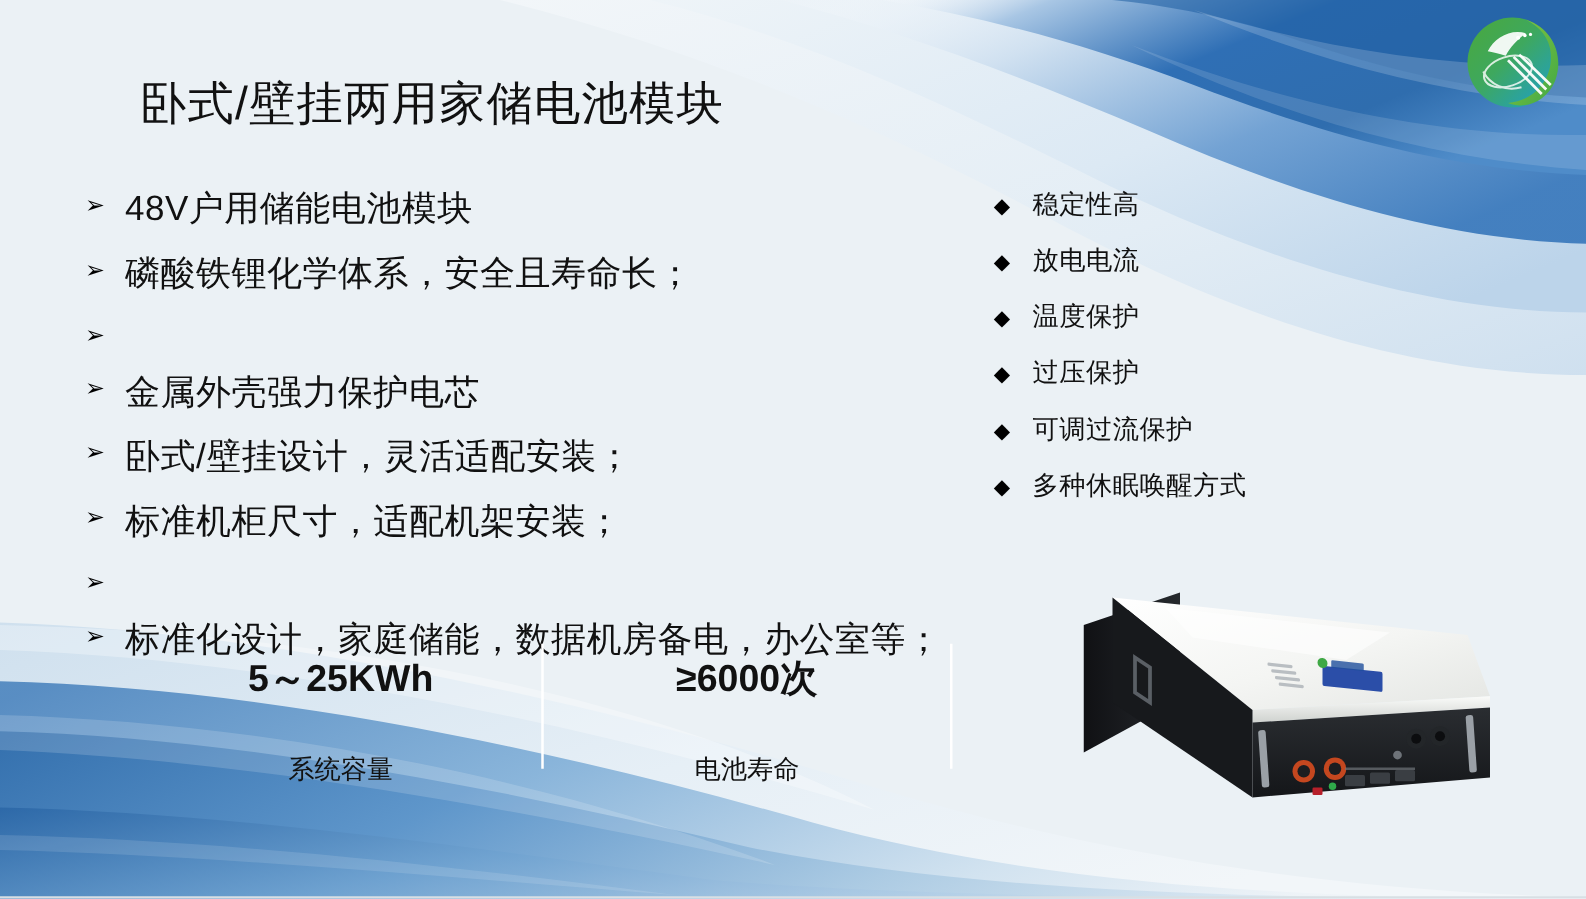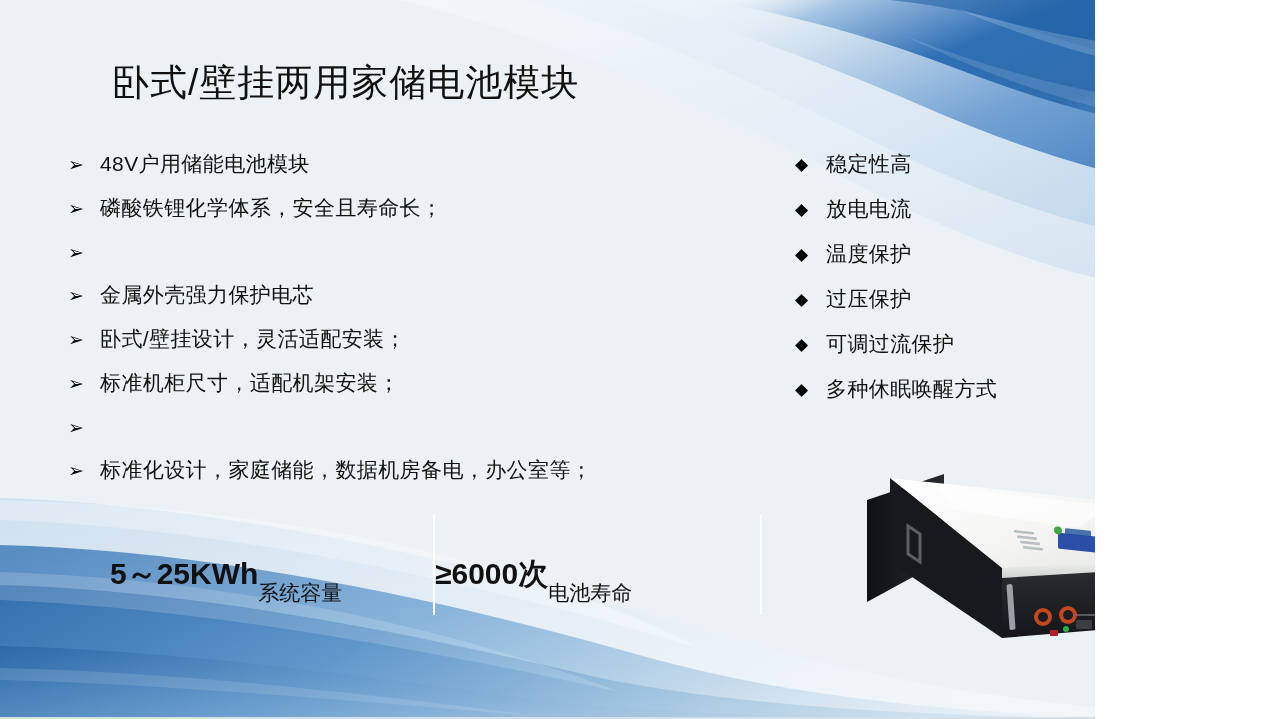--- a/index.html
+++ b/index.html
@@ -4,21 +4,21 @@
 <title>卧式/壁挂两用家储电池模块</title>
 <style>
   * { margin:0; padding:0; box-sizing:border-box; }
   html,body{
     width:1269px; height:719px;
     font-family:"Liberation Sans","DejaVu Sans",sans-serif;
     overflow:hidden;
   }
   #slide{
     position:relative;
-    width:1095px; height:719px;
+    width:1269px; height:719px;
     background:#ebf1f5;
     overflow:hidden;
   }
   
   #bg-waves{
     position:absolute; inset:0;
     width:1269px; height:719px;
     pointer-events:none;
   }
   
@@ -60,39 +60,39 @@
     font-size:19px;
     width:32px;
     padding-top:3px;
   }
   .diamond-mark{
     font-size:17px;
     width:31px;
     padding-top:4px;
   }
   .bullet-text{
-    font-size:21px;
+    font-size:28px;
     color:#111;
     line-height:1.1;
     letter-spacing:0.4px;
   }
   #right-list .bullet-text{ font-size:21px; }
 
   
   #stats{
     position:absolute;
     left:110px; top:515px;
     width:650px; height:110px;
     display:flex;
   }
   .stat-cell{
     flex:1 1 0;
     position:relative;
     display:flex;
-    flex-direction:row;
+    flex-direction:column;
     align-items:center;
     justify-content:flex-start;
     padding-top:8px;
   }
   .stat-value{
     font-size:30px;
     font-weight:bold;
     color:#111;
     letter-spacing:0px;
     white-space:nowrap;

